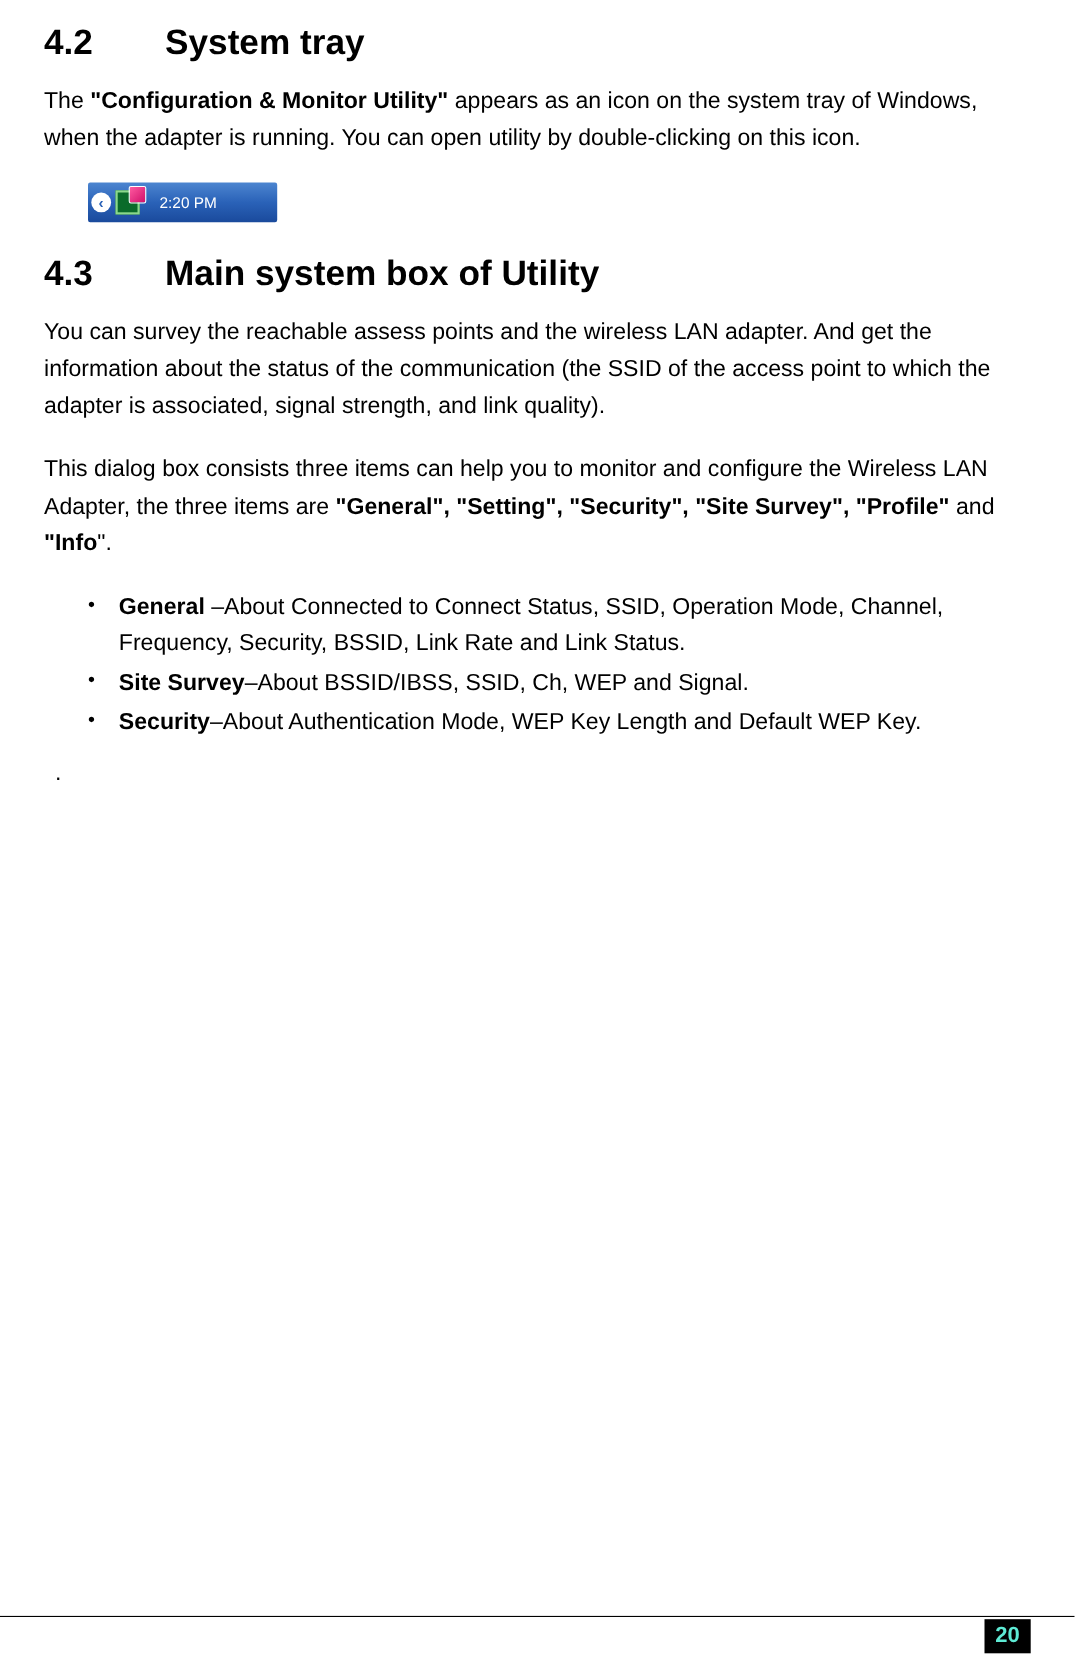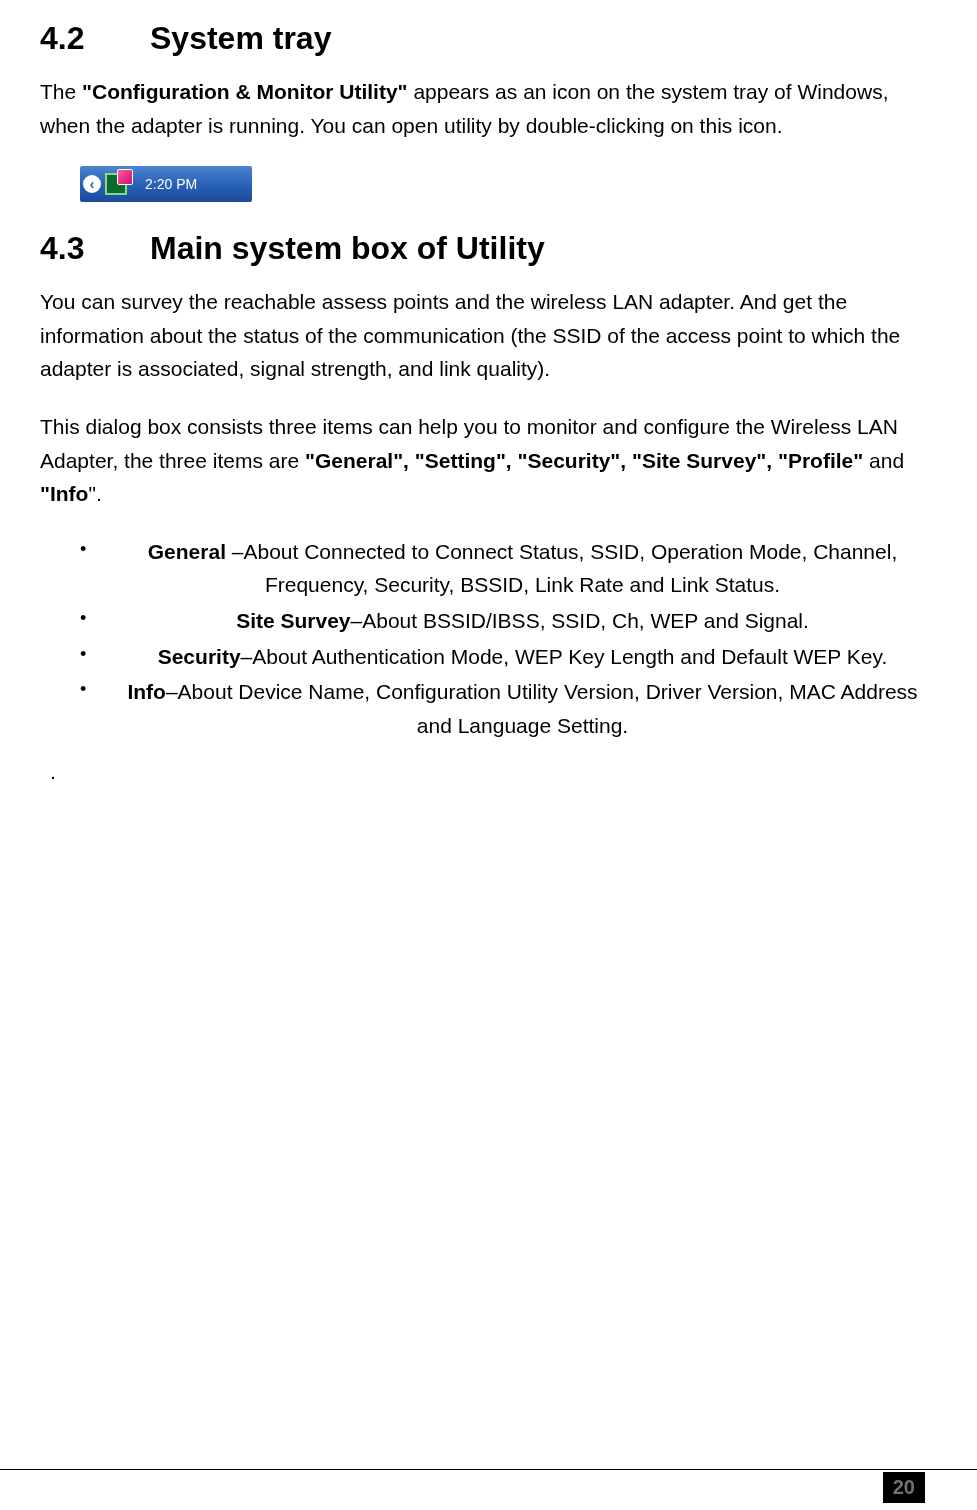--- a/index.html
+++ b/index.html
@@ -77,21 +77,20 @@
     .systray-time {
       color: #ffffff;
       font-size: 14px;
       font-family: 'Tahoma', Arial, sans-serif;
       margin-left: 14px;
     }
     ul.bullets {
       list-style: none;
       margin-left: 40px;
       margin-bottom: 18px;
-      text-align: center;
     }
     ul.bullets li {
       font-size: 21px;
       line-height: 1.6;
       position: relative;
       padding-left: 28px;
       margin-bottom: 2px;
     }
     ul.bullets li::before {
       content: "•";
@@ -107,24 +106,24 @@
     }
     .footer {
       position: absolute;
       bottom: 40px;
       left: 0;
       right: 0;
       border-top: 1.5px solid #000000;
     }
     .page-num {
       position: absolute;
-      right: 52px;
+      right: 40px;
       top: 2px;
       background: #000000;
-      color: #737373;
+      color: #5eead4;
       font-weight: bold;
       font-size: 20px;
       padding: 4px 10px;
     }
   </style>
 </head>
 <body>
 
 <h2 class="section-heading">
   <span class="section-num">4.2</span><span>System tray</span>
@@ -147,20 +146,19 @@
 <p class="para">You can survey the reachable assess points and the wireless LAN adapter. And get the information about the status of the communication (the SSID of the access point to which the adapter is associated, signal strength, and link quality).</p>
 
 <p class="para">
   <span>This dialog box consists three items can help you to monitor and configure the Wireless LAN Adapter, the three items are </span><span class="bold">"General", "Setting", "Security", "Site Survey", "Profile"</span><span> and </span><span class="bold">"Info</span><span>".</span>
 </p>
 
 <ul class="bullets">
   <li><span class="bold">General </span><span>–About Connected to Connect Status, SSID, Operation Mode, Channel, Frequency, Security, BSSID, Link Rate and Link Status.</span></li>
   <li><span class="bold">Site Survey</span><span>–About BSSID/IBSS, SSID, Ch, WEP and Signal.</span></li>
   <li><span class="bold">Security</span><span>–About Authentication Mode, WEP Key Length and Default WEP Key.</span></li>
-  <li><span class="bold">Info</span><span>–About Device Name, Configuration Utility Version, Driver Version, MAC Address and Language Setting.</span></li>
 </ul>
 
 <p class="after-list-dot">.</p>
 
 <div class="footer">
   <div class="page-num">20</div>
 </div>
 
 </body></html>

